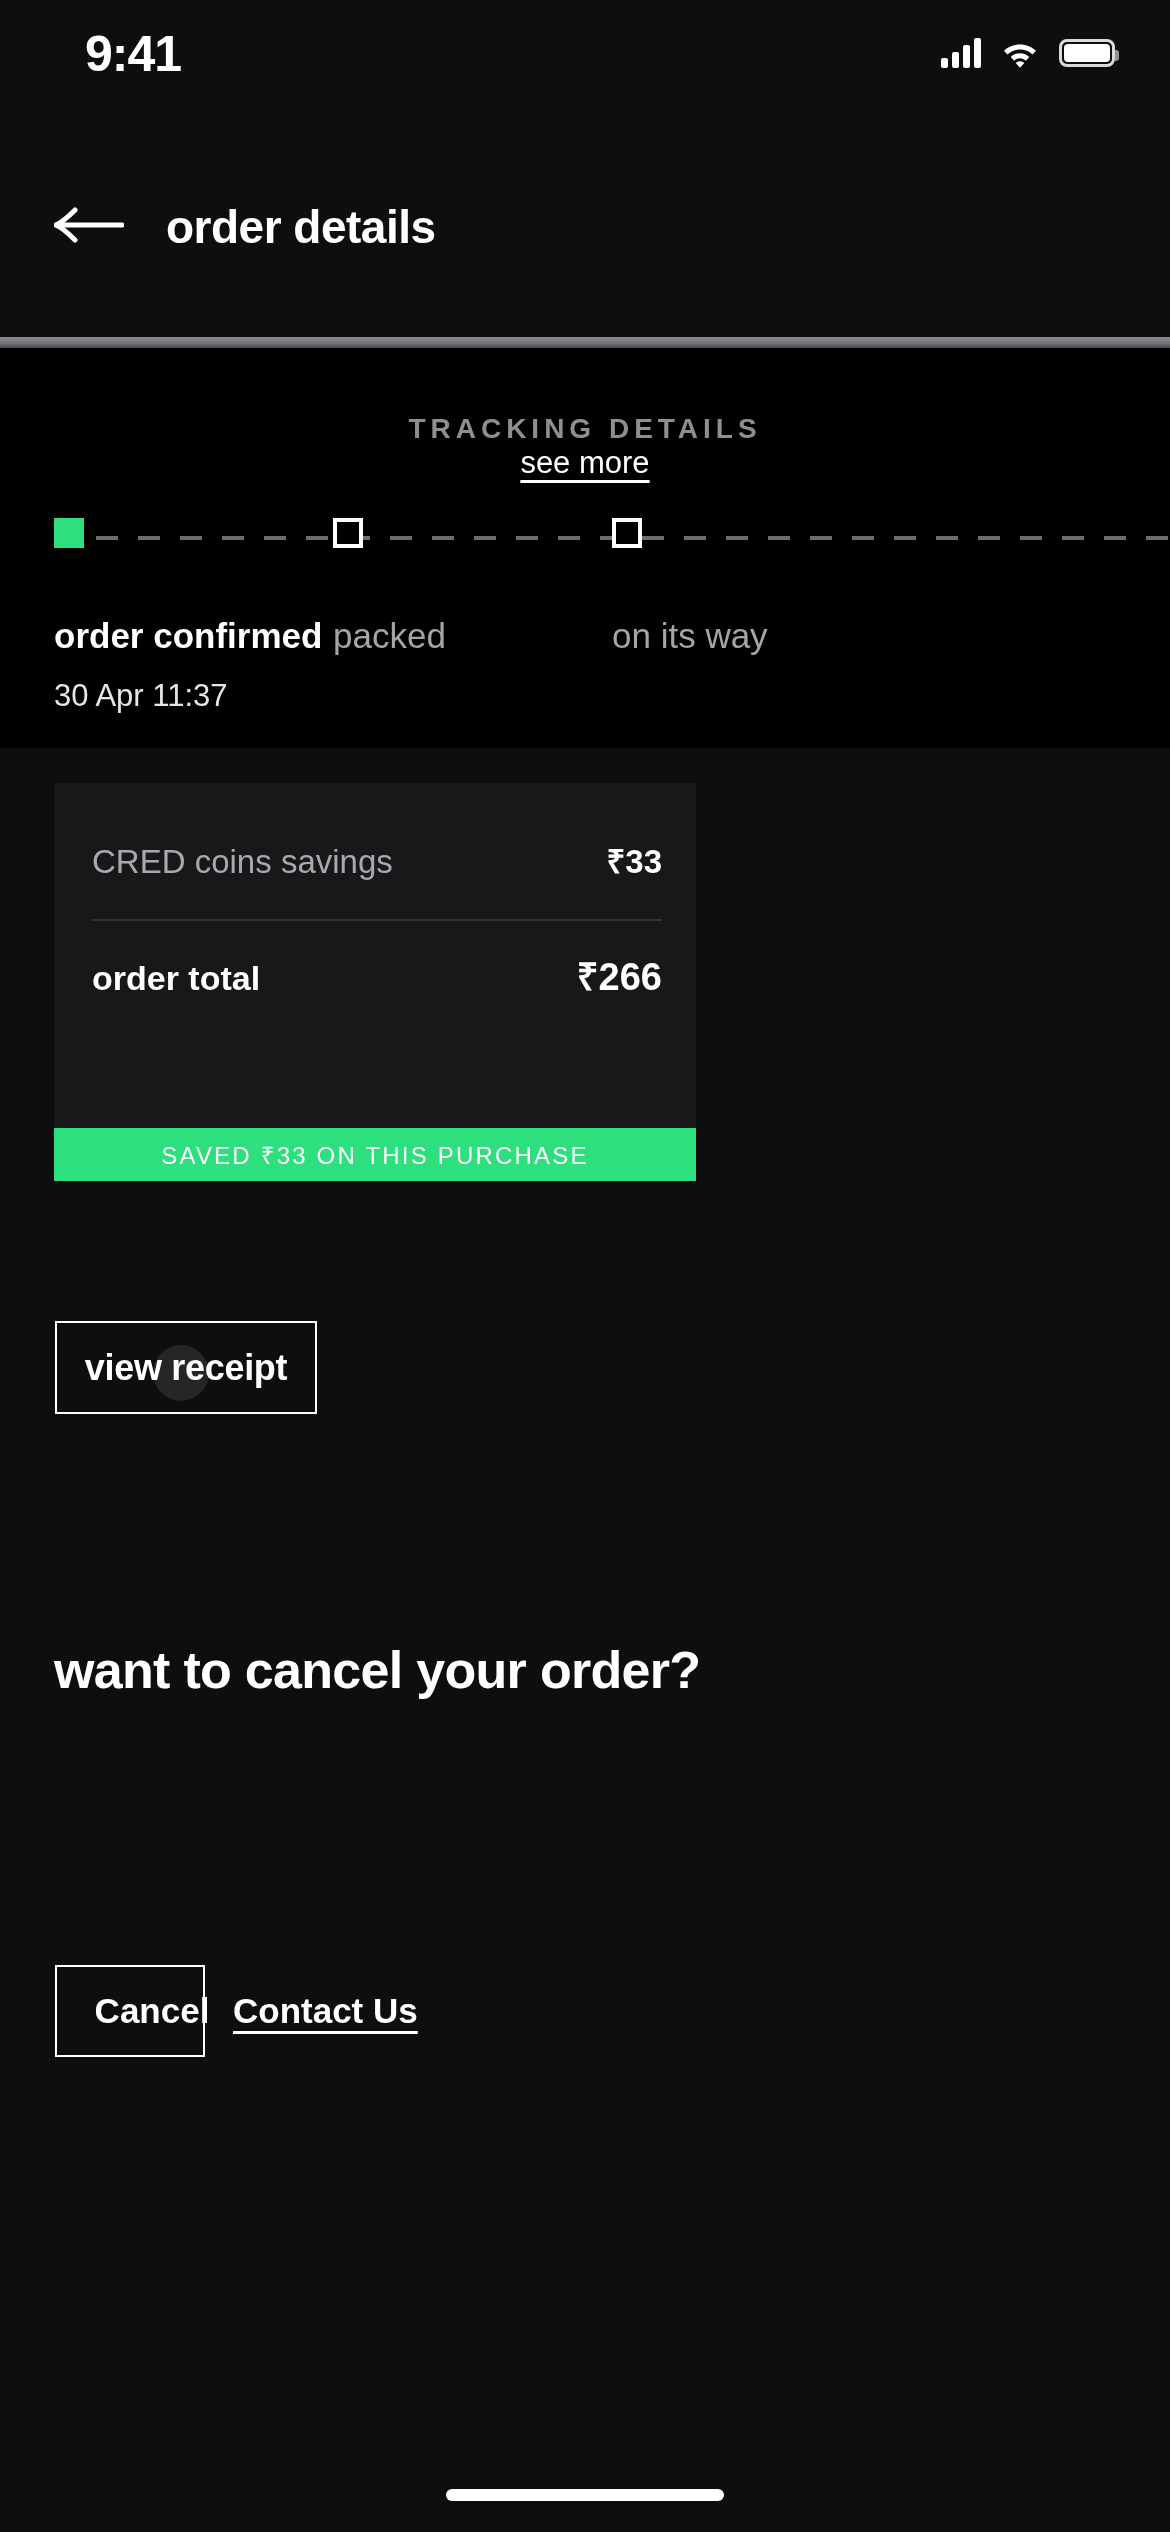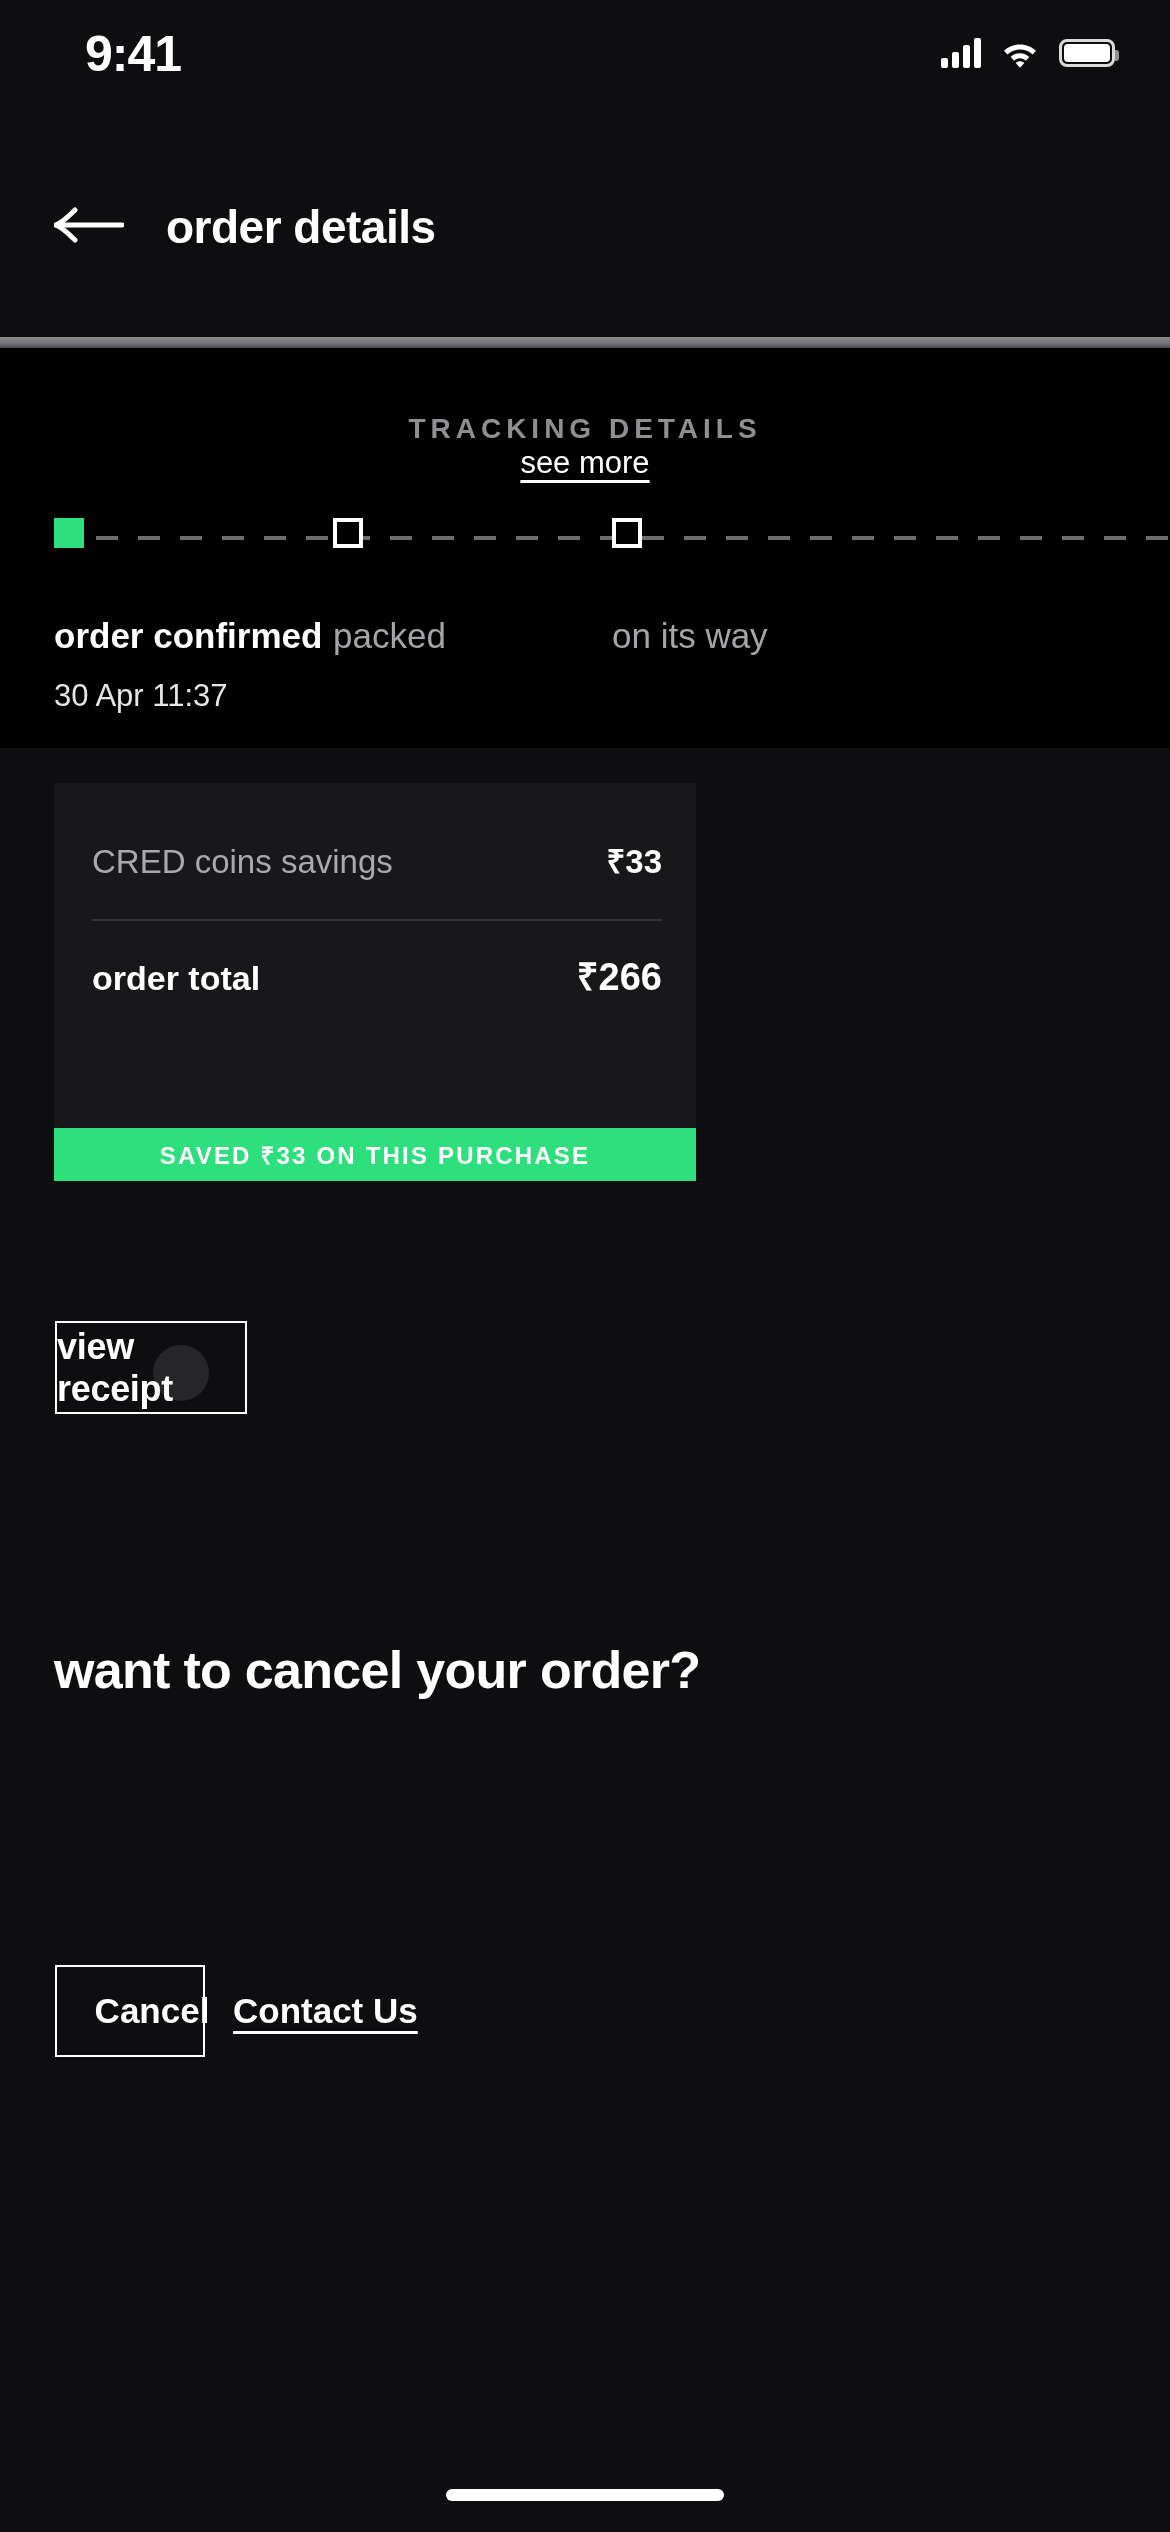--- a/index.html
+++ b/index.html
@@ -135,26 +135,26 @@
   .sum-row.r2 .sum-v { font-size:38px; }
   .sum-divider {
     position:absolute; top:136px; left:38px; right:34px; height:2px;
     background:#333337;
   }
   .saved-banner {
     position:absolute; top:1128px; left:54px; width:642px; height:53px;
     background:#2ee07d; display:flex; align-items:center; justify-content:center;
   }
   .saved-banner span {
-    font-size:24px; font-weight:700; color:#fff; letter-spacing:2.2px;
+    font-size:24px; font-weight:400; color:#fff; letter-spacing:2.2px;
   }
 
   
   .view-receipt {
-    position:absolute; top:1321px; left:55px; width:192px; height:93px;
+    position:absolute; top:1321px; left:55px; width:262px; height:93px;
     border:2px solid #fff; background:transparent;
     display:flex; align-items:center; justify-content:center; cursor:pointer;
     overflow:hidden;
   }
   .view-receipt .vr-label {
     font-size:36px; font-weight:700; color:#fff; letter-spacing:-0.3px;
     position:relative; z-index:2;
   }
   .ripple {
     position:absolute; left:153px; top:1345px; width:56px; height:56px;

